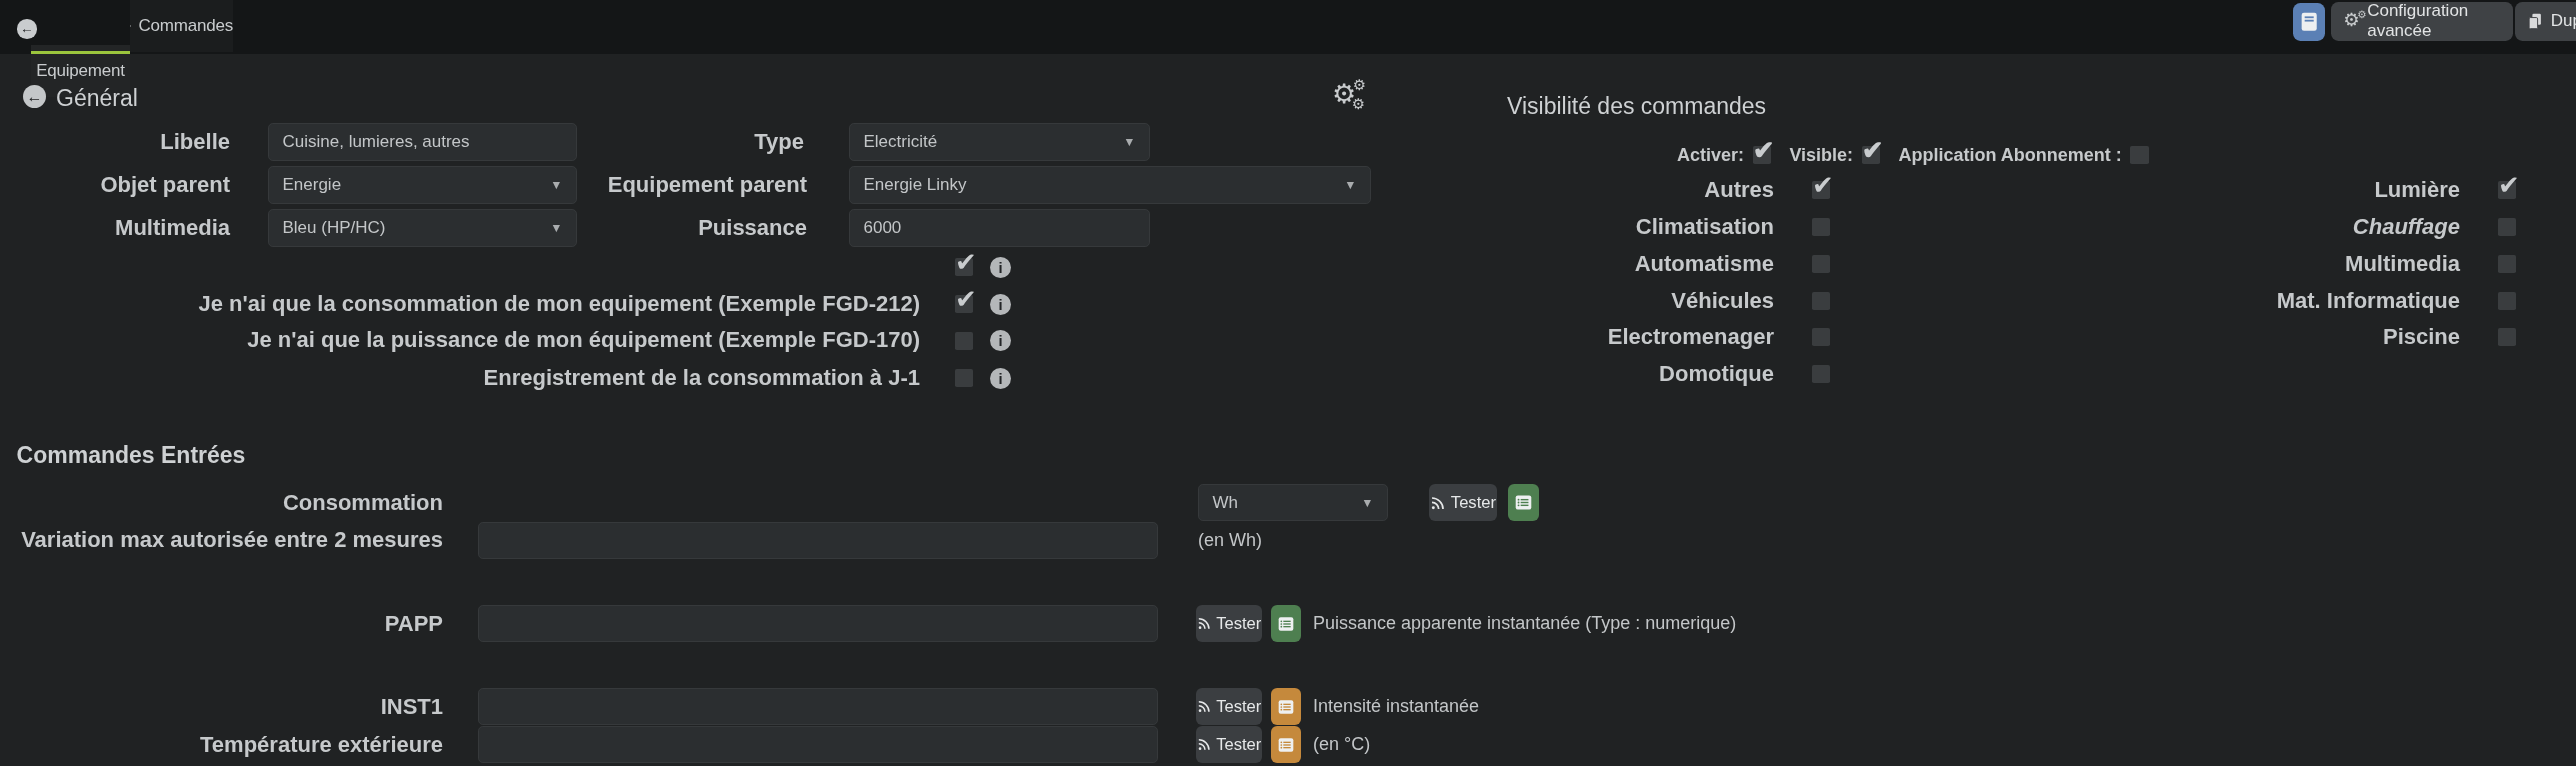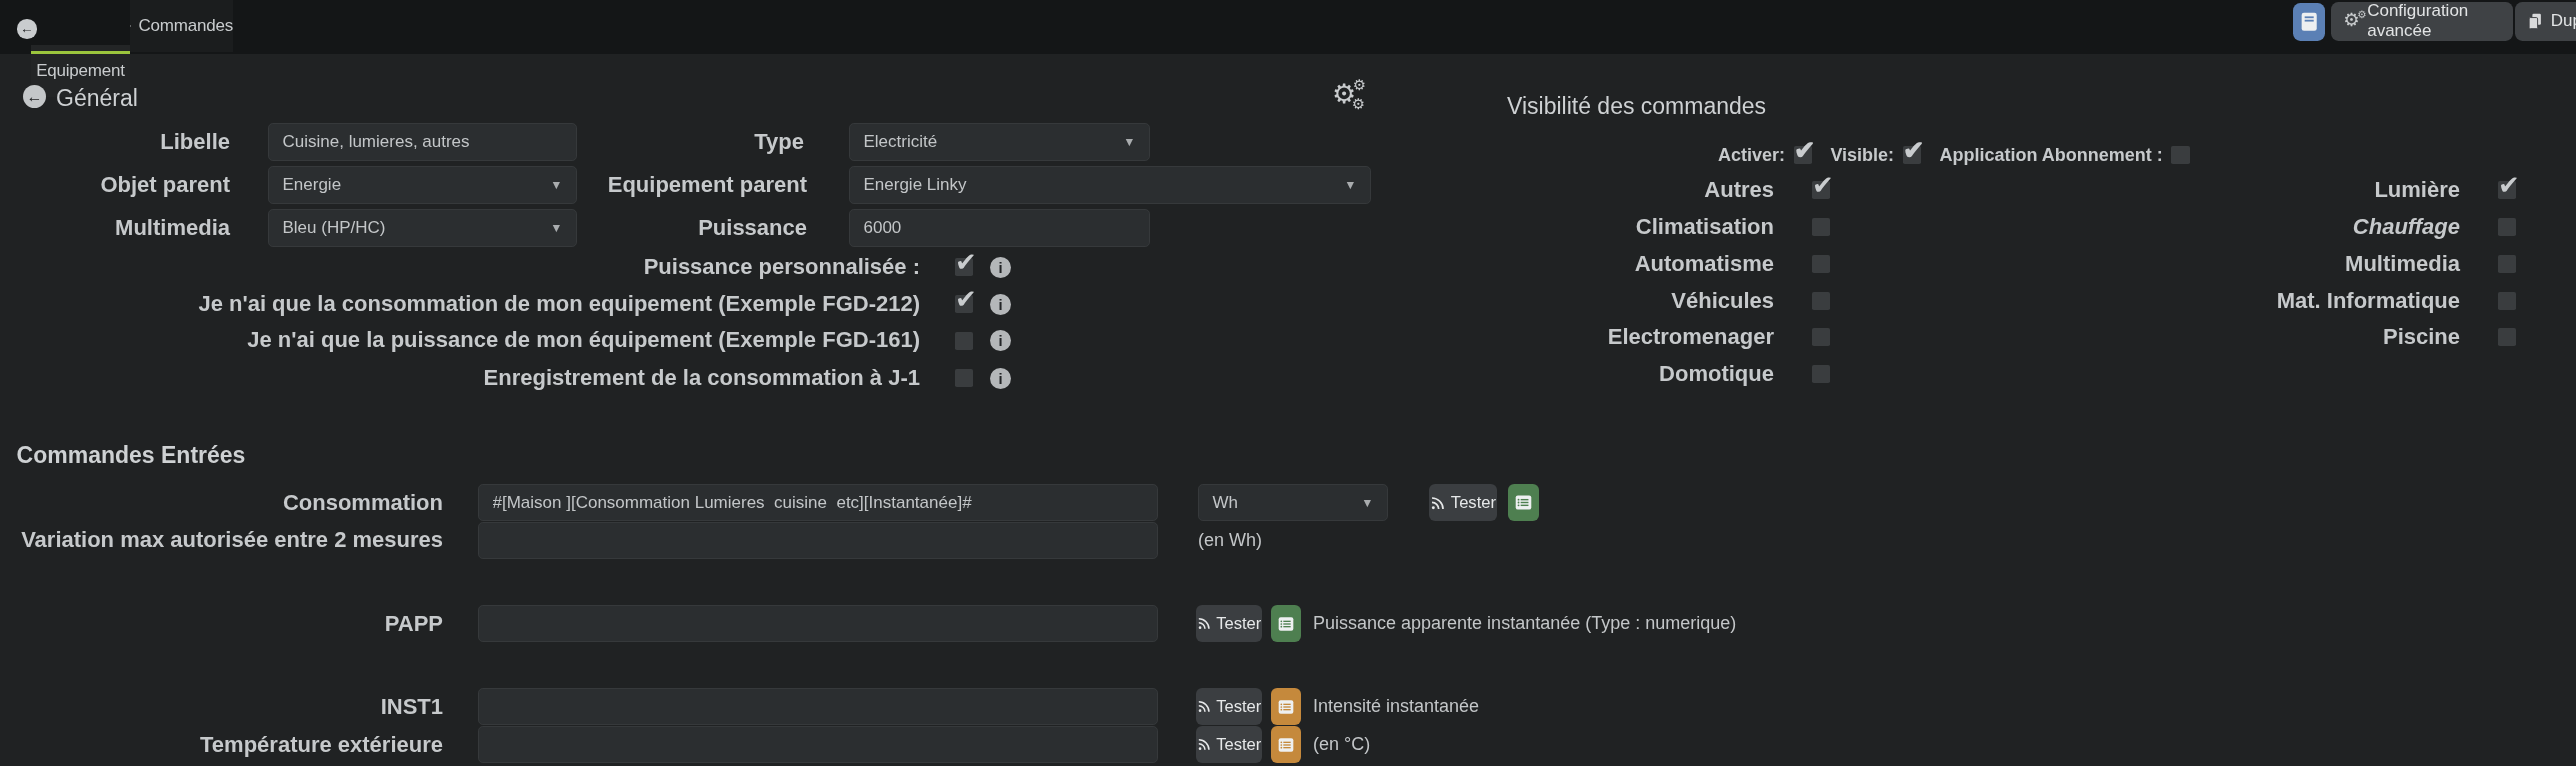--- a/index.html
+++ b/index.html
@@ -46,21 +46,21 @@
   .sqbtn.green{background:#4e7f50;color:#4e7f50;}
   .sqbtn.orange{background:#c5893c;color:#c5893c;}
   
   .cogs{position:relative;display:inline-block;color:#c9ccce;}
   .cogs .big{font-size:27px;line-height:1;}
   .cogs .s1{position:absolute;font-size:14.7px;right:-9.8px;top:-4.9px;}
   .cogs .s2{position:absolute;font-size:14.7px;right:-8.6px;bottom:-3.7px;}
   .cogs.small .big{font-size:18.4px;}
   .cogs.small .s1{font-size:10.4px;right:-6.8px;top:-3.7px;}
   .vpair{display:flex;align-items:center;gap:8.6px;}
-  .vrow{position:absolute;display:flex;align-items:center;gap:18.4px;color:#c6c9cb;font-size:18px;font-weight:bold;margin-left:41px;}
+  .vrow{position:absolute;display:flex;align-items:center;gap:18.4px;color:#c6c9cb;font-size:18px;font-weight:bold;}
 </style>
 </head>
 <body>
 
 <div class="page">
 
   <div class="topbar">
     <div class="circle-ico" style="position:absolute;left:17px;top:19px;width:19.6px;height:19.6px;font-size:13.5px;">
         <span>←</span>
       </div>
@@ -140,37 +140,36 @@
   </div>
 
   <div class="lbl" style="left:37px;top:209px;width:193px;height:38px;">Multimedia</div>
   <div class="field select" style="left:268px;top:209px;width:309px;height:38px;">
     <span>Bleu (HP/HC)</span>
     <span class="caret">▼</span>
   </div>
   <div class="lbl" style="left:614px;top:209px;width:193px;height:38px;">Puissance</div>
   <input class="field" style="position: absolute; left: 849px; top: 209px; width: 301px; height: 38px;" value="6000">
 
-  <div class="lbl" style="left:282px;top:255px;width:638px;height:24.6px;">Puissance personnalisée :</div>
   <span class="cb on" style="position:absolute;left:955px;top:258px;">
       <span class="mark">✔</span>
     </span>
   <span class="info" style="position:absolute;left:990px;top:257px;">
       <span>i</span>
     </span>
 
   <div class="lbl" style="left:282px;top:292px;width:638px;height:24.6px;">Je n'ai que la consommation de mon equipement (Exemple FGD-212)</div>
   <span class="cb on" style="position:absolute;left:955px;top:295px;">
       <span class="mark">✔</span>
     </span>
   <span class="info" style="position:absolute;left:990px;top:294px;">
       <span>i</span>
     </span>
 
-  <div class="lbl" style="left:282px;top:328px;width:638px;height:24.6px;">Je n'ai que la puissance de mon équipement (Exemple FGD-161)</div>
+  <div class="lbl" style="left:282px;top:328px;width:638px;height:24.6px;">Je n'ai que la puissance de mon équipement (Exemple FGD-170)</div>
   <span class="cb" style="position:absolute;left:955px;top:332px;"></span>
   <span class="info" style="position:absolute;left:990px;top:330px;">
       <span>i</span>
     </span>
 
   <div class="lbl" style="left:282px;top:366px;width:638px;height:24.6px;">Enregistrement de la consommation à J-1</div>
   <span class="cb" style="position:absolute;left:955px;top:369px;"></span>
   <span class="info" style="position:absolute;left:990px;top:368px;">
       <span>i</span>
     </span>
@@ -220,21 +219,20 @@
   <div class="lbl" style="left:2173px;top:252px;width:287px;height:24.6px;">Multimedia</div>
   <span class="cb" style="position:absolute;left:2498px;top:255px;"></span>
   <div class="lbl" style="left:2173px;top:289px;width:287px;height:24.6px;">Mat. Informatique</div>
   <span class="cb" style="position:absolute;left:2498px;top:292px;"></span>
   <div class="lbl" style="left:2173px;top:325px;width:287px;height:24.6px;">Piscine</div>
   <span class="cb" style="position:absolute;left:2498px;top:328px;"></span>
 
   <div class="h1 bold" style="left:16.6px;top:442px;">Commandes Entrées</div>
 
   <div class="lbl" style="left:61px;top:484px;width:382px;height:37px;">Consommation</div>
-  <input class="field" style="position: absolute; left: 478px; top: 484px; width: 680px; height: 37px;" value="#[Maison ][Consommation Lumieres  cuisine  etc][Instantanée]#">
   <div class="field select" style="left:1198px;top:484px;width:190px;height:37px;">
     <span>Wh</span>
     <span class="caret">▼</span>
   </div>
   <div class="tester" style="left:1429px;top:484px;width:68px;height:37px;">
     <svg width="16" height="16" viewBox="0 0 24 24">
       <circle cx="5" cy="19" r="2.2" fill="#e6e8e9"></circle>
       <path d="M3 11c5.5 0 10 4.5 10 10" stroke="#e6e8e9" stroke-width="2.6" fill="none"></path>
       <path d="M3 4.5C12 4.5 19.5 12 19.5 21" stroke="#e6e8e9" stroke-width="2.6" fill="none"></path>
     </svg>

